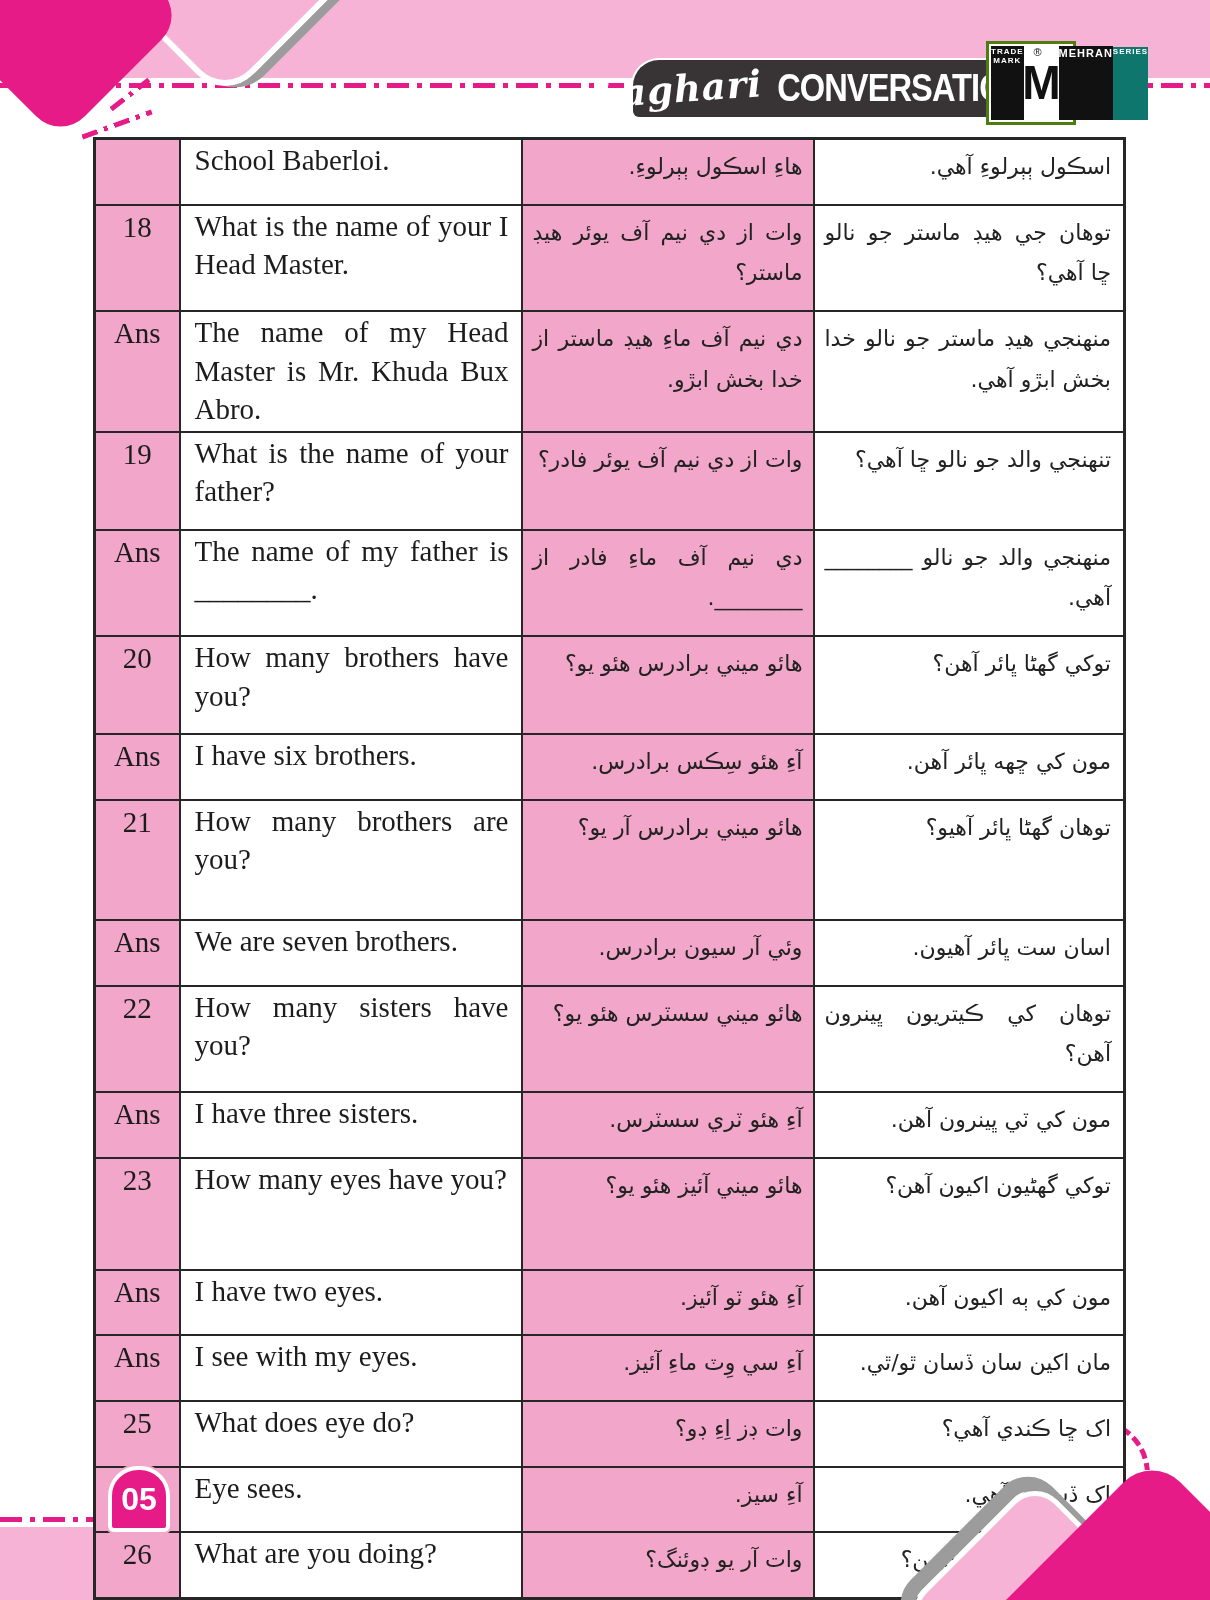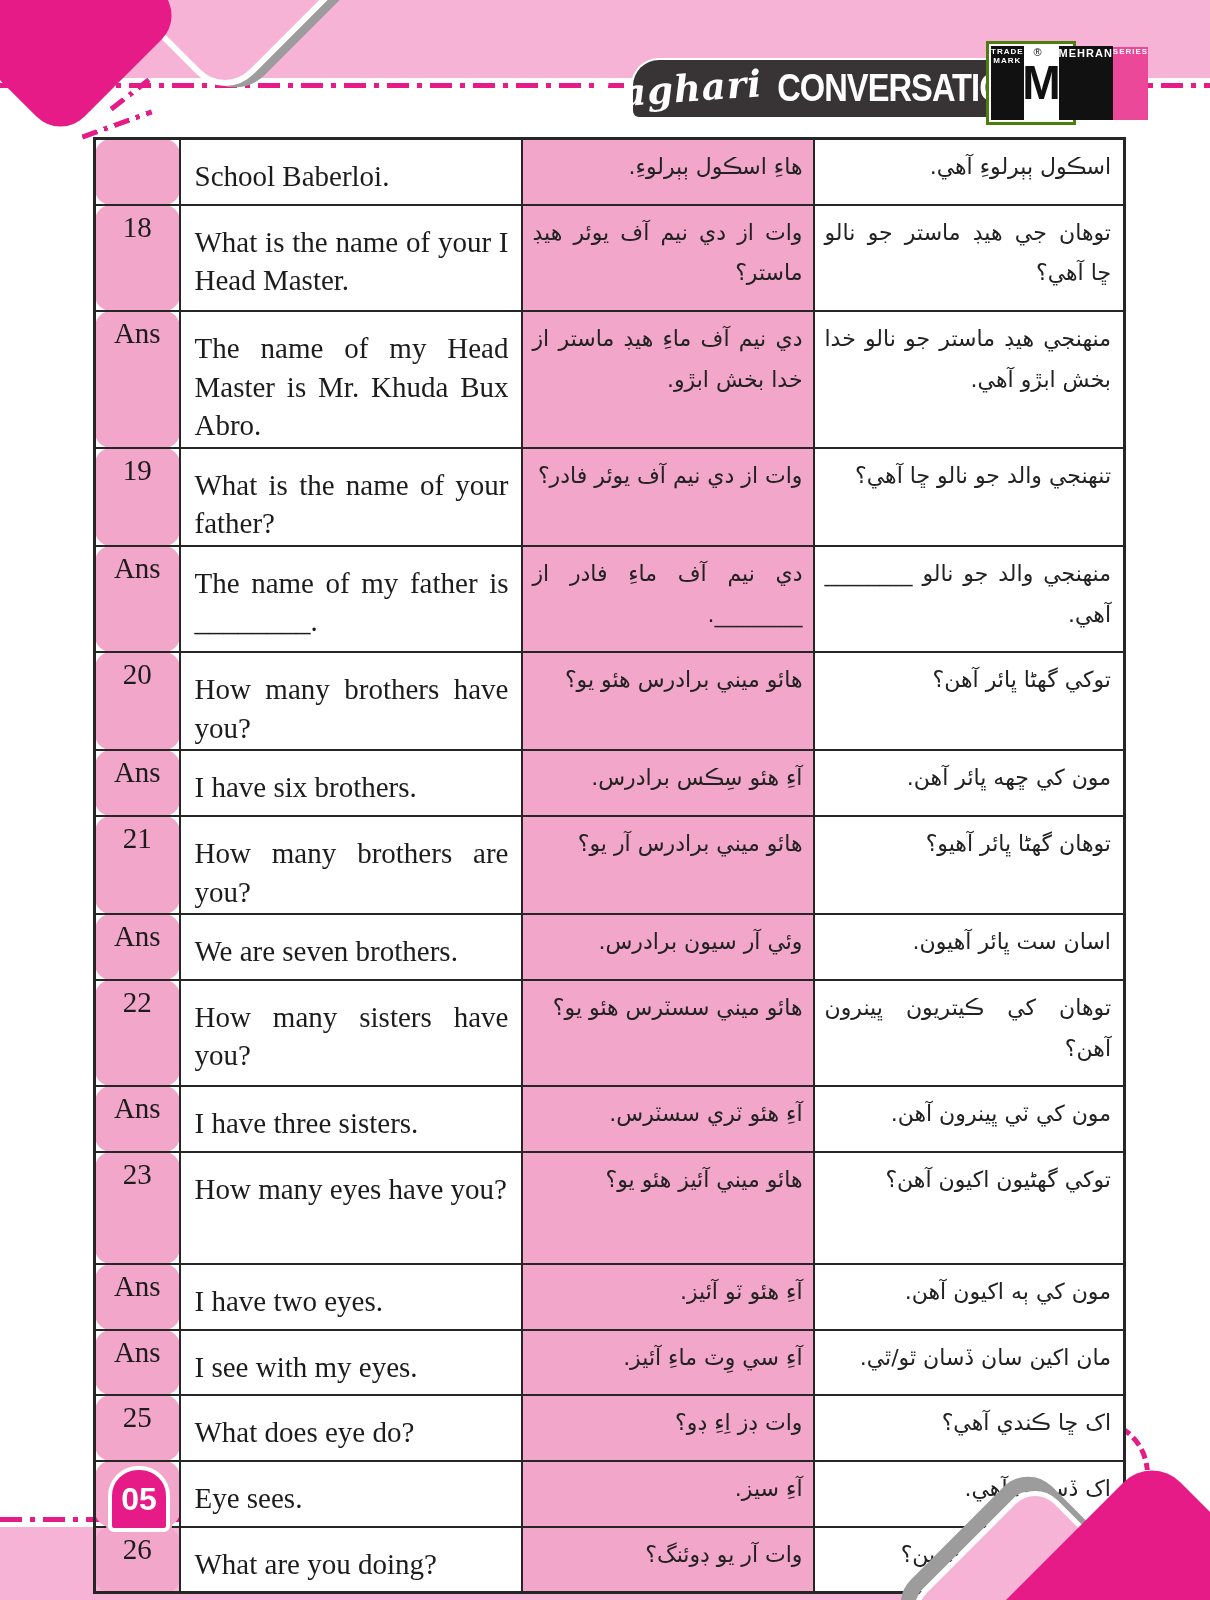--- a/index.html
+++ b/index.html
@@ -60,35 +60,35 @@
     background:#fff;border:3px solid #4d7c0f;z-index:6;
     display:flex;flex-direction:row;padding:2px;
   }
   .tm-trade{background:#111;color:#fff;font-family:"Liberation Sans",sans-serif;
     font-weight:bold;font-size:8px;text-align:center;letter-spacing:1px;padding:1px 0;}
   .tm-mid{flex:1;position:relative;display:flex;align-items:center;justify-content:center;background:#fff;}
   .tm-m{font-family:"Liberation Sans",sans-serif;font-weight:bold;font-size:42px;color:#111;transform:scale(1.1,1.15);line-height:1;}
   .tm-r{position:absolute;left:10px;top:0;font-size:11px;color:#111;font-family:"Liberation Sans",sans-serif;}
   .tm-mehran{background:#111;color:#fff;font-family:"Liberation Sans",sans-serif;
     font-weight:bold;font-size:11px;text-align:center;letter-spacing:1px;padding:1px 0;}
-  .tm-series{background:#ec4899;color:#fff;font-family:"Liberation Sans",sans-serif;
+  .tm-series{background:#0f766e;color:#fff;font-family:"Liberation Sans",sans-serif;
     font-weight:bold;font-size:8px;text-align:center;letter-spacing:1px;margin-top:1px;padding:0 0 1px;}
 
   
   table.conv{
     position:absolute;left:93px;top:137px;width:1030px;
     border-collapse:collapse;table-layout:fixed;z-index:2;
     border:3px solid #262626;
   }
   table.conv td{border:2px solid #262626;vertical-align:top;overflow:hidden;}
   td.num{width:85px;background:var(--cell-pink);font-size:29px;color:var(--ink);
-    text-align:center;padding-top:5px;border-radius:16px;}
+    text-align:center;padding-top:5px;}
   td.eng{width:342px;background:#fff;font-size:29px;color:var(--ink);
     text-align:justify;-moz-text-align-last:left;text-align-last:left;
-    padding:17px 12px 2px 14px;line-height:1.33;}
+    padding:1px 12px 2px 14px;line-height:1.33;}
   td.mid{width:292px;background:var(--cell-pink);direction:rtl;
     font-family:"DejaVu Sans",sans-serif;font-size:22px;color:#222;
     text-align:justify;padding:7px 10px 2px 10px;line-height:1.85;margin-left:9px;}
   td.snd{width:311px;background:#fff;direction:rtl;
     font-family:"DejaVu Sans",sans-serif;font-size:22px;color:#222;
     text-align:justify;padding:7px 12px 16px 10px;line-height:1.85;}
 
   
   .bottom-band{position:absolute;left:0;top:1527px;width:1210px;height:73px;background:var(--pink-band);z-index:0;}
   .page-badge{
@@ -167,21 +167,21 @@
     <td class="eng">How many brothers have you?</td>
     <td class="mid">هائو ميني برادرس هئو يو؟</td>
     <td class="snd">توکي گهڻا ڀائر آهن؟</td>
   </tr>
       <tr style="height: 48px;">
     <td class="num">Ans</td>
     <td class="eng">I have six brothers.</td>
     <td class="mid">آءِ هئو سِڪس برادرس.</td>
     <td class="snd">مون کي ڇهه ڀائر آهن.</td>
   </tr>
-      <tr style="height: 98px;">
+      <tr style="height: 120px;">
     <td class="num">21</td>
     <td class="eng">How many brothers are you?</td>
     <td class="mid">هائو ميني برادرس آر يو؟</td>
     <td class="snd">توهان گهڻا ڀائر آهيو؟</td>
   </tr>
       <tr style="height: 48px;">
     <td class="num">Ans</td>
     <td class="eng">We are seven brothers.</td>
     <td class="mid">وئي آر سيون برادرس.</td>
     <td class="snd">اسان ست ڀائر آهيون.</td>

